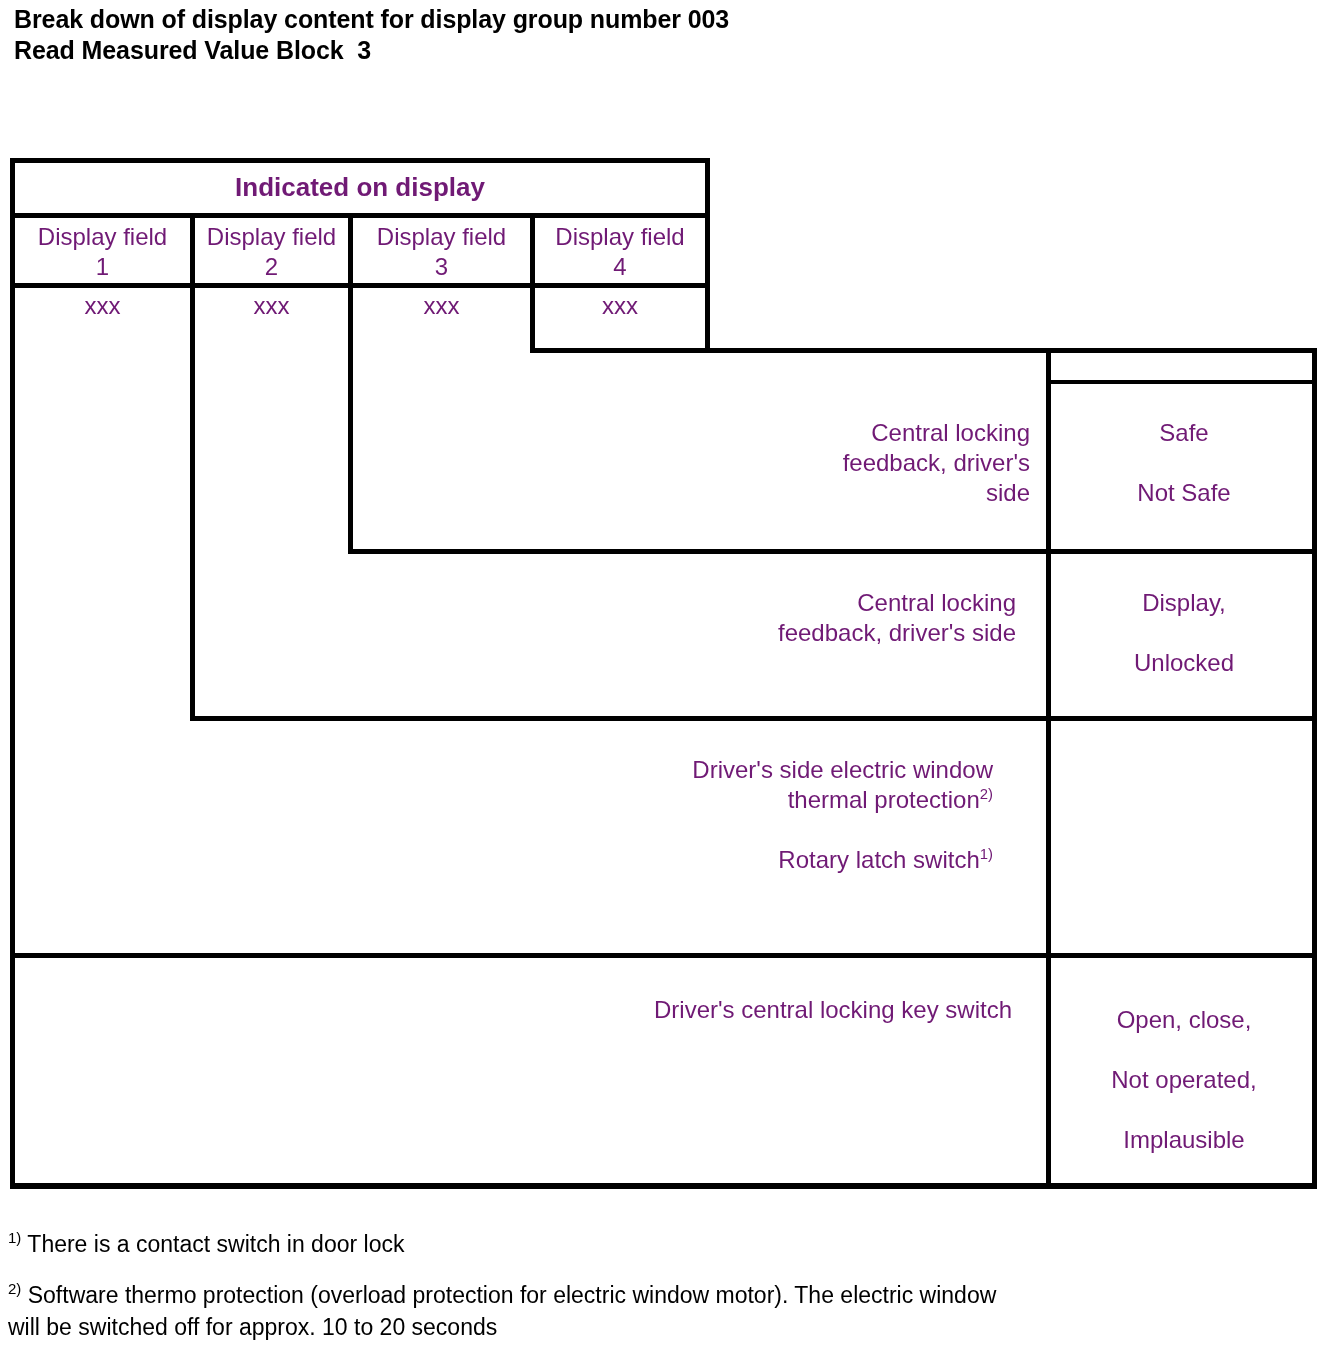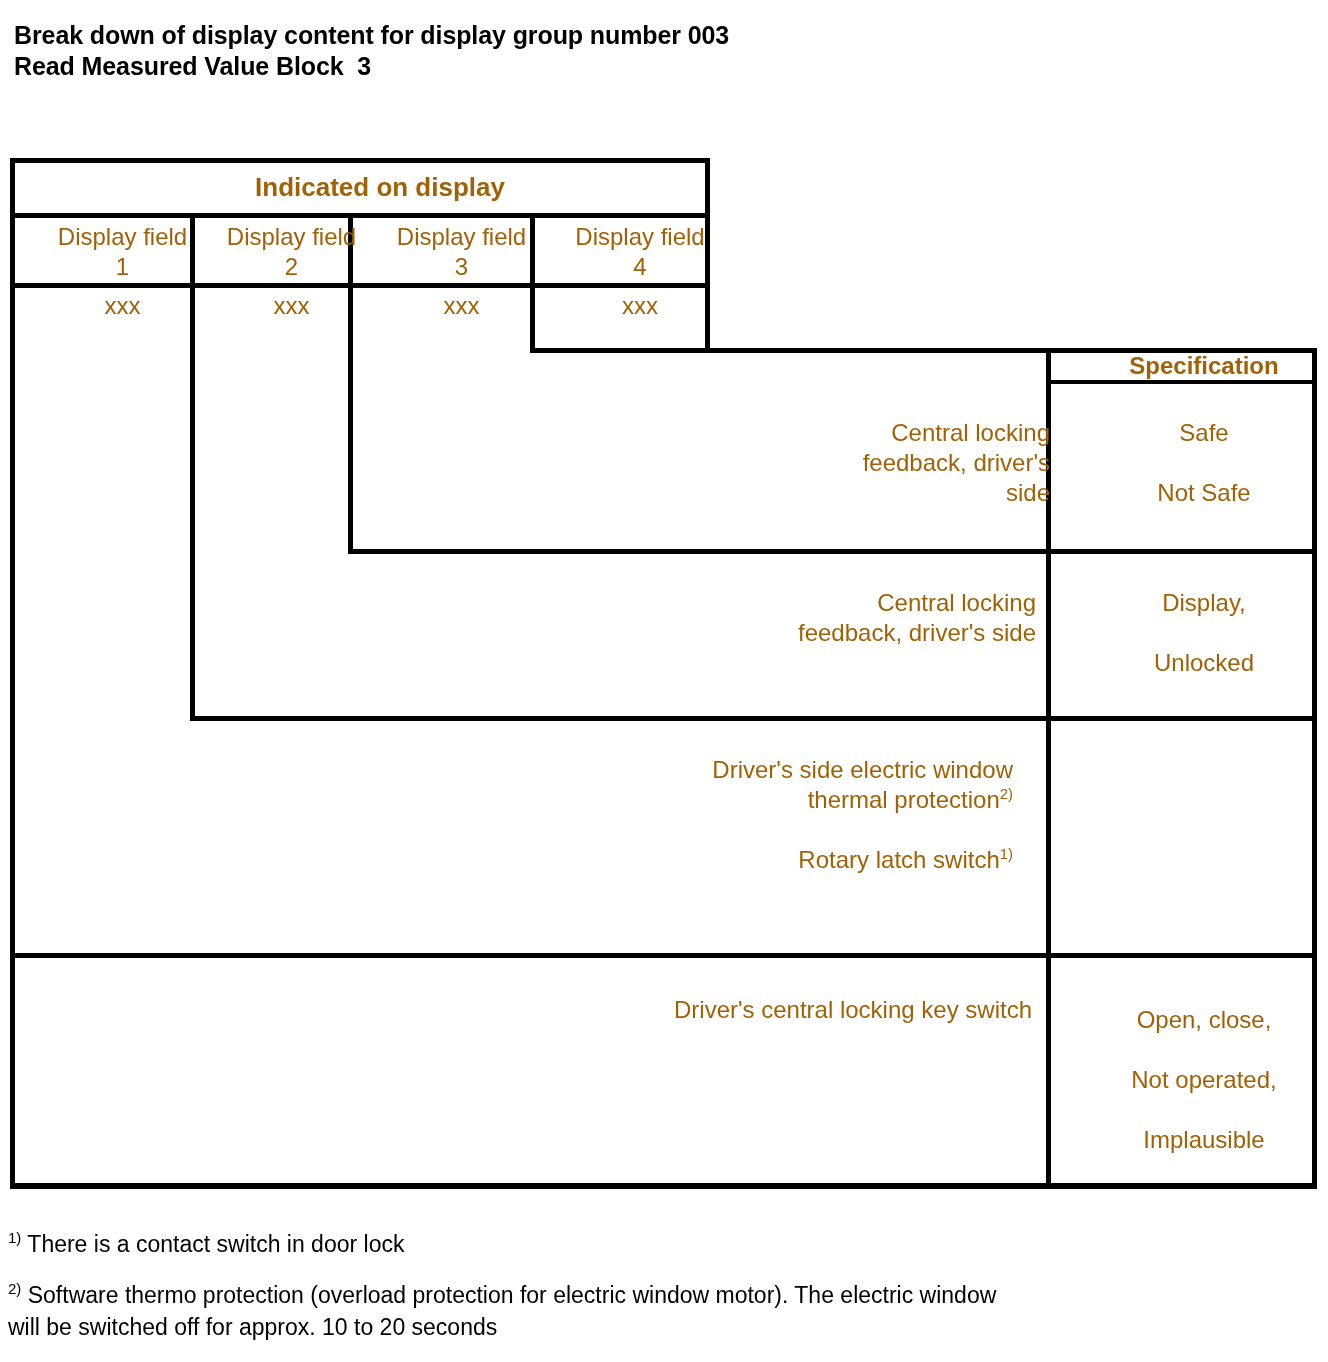--- a/index.html
+++ b/index.html
@@ -15,21 +15,20 @@
     color: #000000;
     overflow: hidden;
   }
 
   
   #heading {
     position: absolute;
     left: 14px;
     top: 4px;
     width: 1280px;
-    margin-top: 16px;
   }
   #heading .hline {
     font-size: 25px;
     font-weight: bold;
     line-height: 31px;
     white-space: pre;
     letter-spacing: -0.1px;
   }
 
   
@@ -45,22 +44,21 @@
   .rule-h, .rule-v {
     position: absolute;
     background: #000000;
   }
 
   
   .cell {
     position: absolute;
     font-size: 24px;
     line-height: 30px;
-    color: #a16207;
-    padding-left: 20px;
+    color: #701a75;
   }
   .cell.ctr { text-align: center; }
   .cell.lft { text-align: right; }
   .cell.bold { font-weight: bold; }
   .cell.big { font-size: 26px; }
 
   .gap { display: block; height: 30px; }
   sup {
     font-size: 0.62em;
     vertical-align: super;
@@ -118,21 +116,20 @@
   <div class="rule-v" style="left:530px; top:218px; width:5px; height:135px;"></div>
 
   <div class="rule-v" style="left:705px; top:158px; width:5px; height:195px;"></div>
 
   <div class="rule-v" style="left:1046px; top:350px; width:5px; height:839px;"></div>
 
   <div class="rule-v" style="left:1312px; top:350px; width:5px; height:839px;"></div>
 
   <div class="cell ctr bold big" style="left:10px; top:172px; width:700px;">Indicated on display</div>
 
-  <div class="cell ctr bold" style="left:1051px; top:351px; width:266px; font-size:24px;">Specification</div>
 
   <div class="cell ctr" style="left:15px; top:222px; width:175px;">
     <span>Display field</span><br>
     <span>1</span>
   </div>
   <div class="cell ctr" style="left:195px; top:222px; width:153px;">
     <span>Display field</span><br>
     <span>2</span>
   </div>
   <div class="cell ctr" style="left:353px; top:222px; width:177px;">

